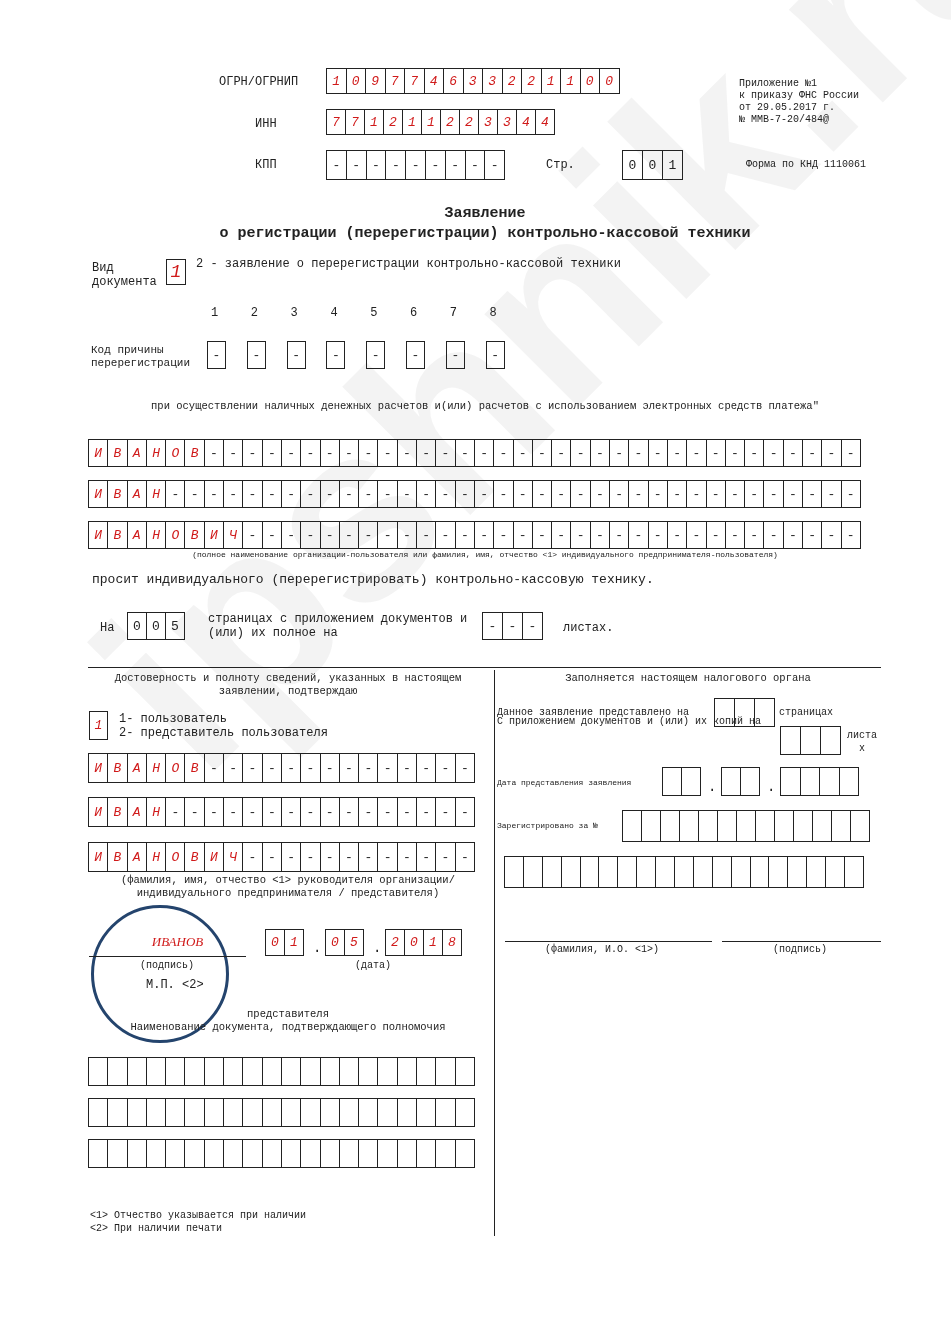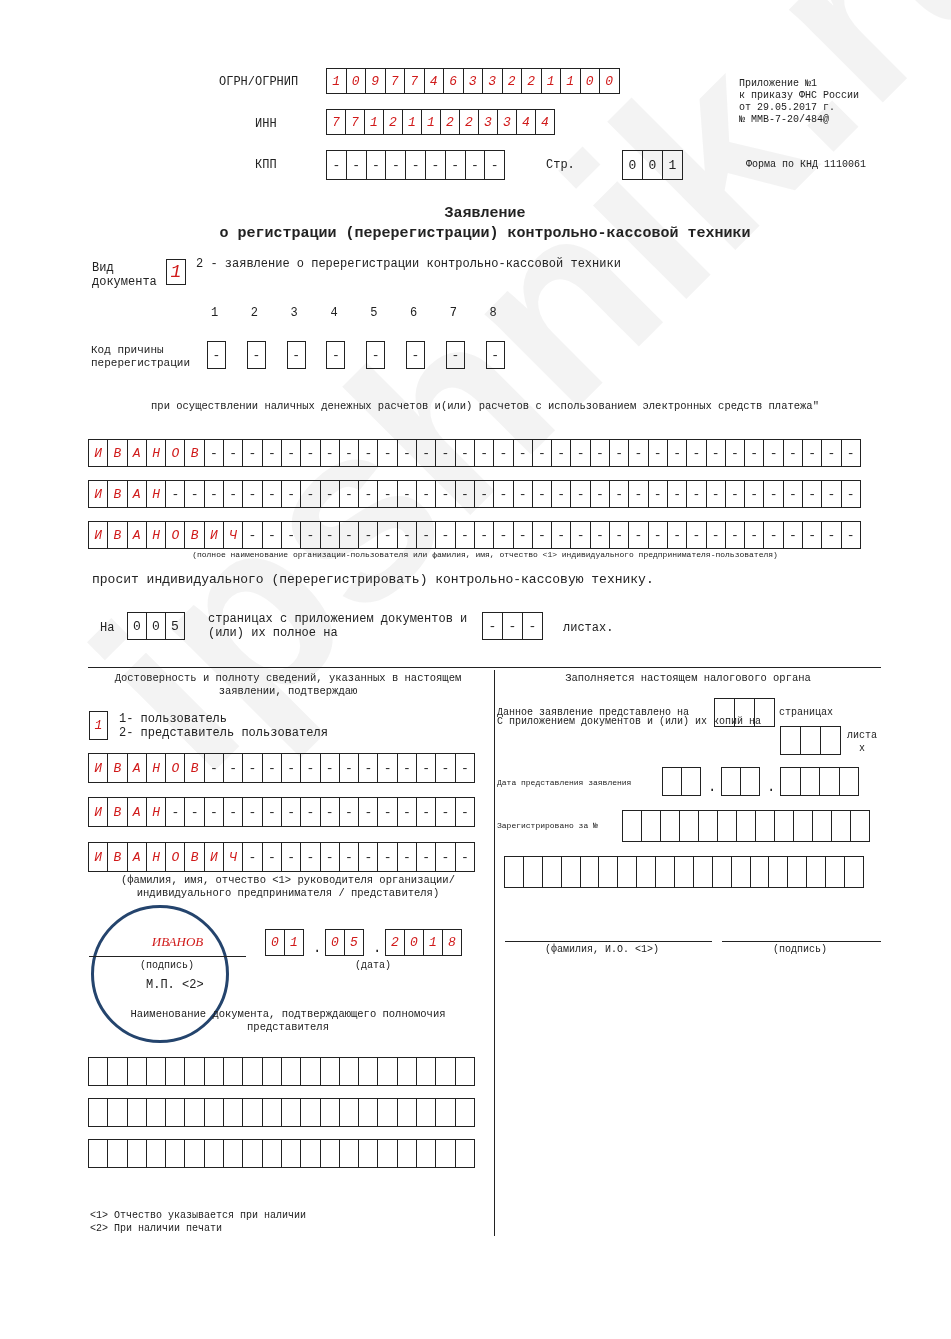--- a/index.html
+++ b/index.html
@@ -402,22 +402,22 @@
 <div class="cells" id="d2" style="left:385px;top:929px;">
     <div class="cell red" style="width: 20px; height: 27px;">2</div>
     <div class="cell red" style="width: 20px; height: 27px;">0</div>
     <div class="cell red" style="width: 20px; height: 27px;">1</div>
     <div class="cell red" style="width: 20px; height: 27px;">8</div>
   </div>
 <div class="abs sm" style="left:355px;top:960px;">(дата)</div>
 
 <div class="abs lbl" style="left:146px;top:978px;">М.П. &lt;2&gt;</div>
 <div class="abs center" style="left:88px;width:400px;top:1008px;font-size:10.5px;line-height:13px;">
+  <div>представителя</div>
   <div>Наименование документа, подтверждающего полномочия</div>
-  <div>представителя</div>
 </div>
 <div class="cells" id="ad0" style="left:88px;top:1057px;">
     <div class="cell" style="width: 20.3px; height: 29px;"></div>
     <div class="cell" style="width: 20.3px; height: 29px;"></div>
     <div class="cell" style="width: 20.3px; height: 29px;"></div>
     <div class="cell" style="width: 20.3px; height: 29px;"></div>
     <div class="cell" style="width: 20.3px; height: 29px;"></div>
     <div class="cell" style="width: 20.3px; height: 29px;"></div>
     <div class="cell" style="width: 20.3px; height: 29px;"></div>
     <div class="cell" style="width: 20.3px; height: 29px;"></div>

